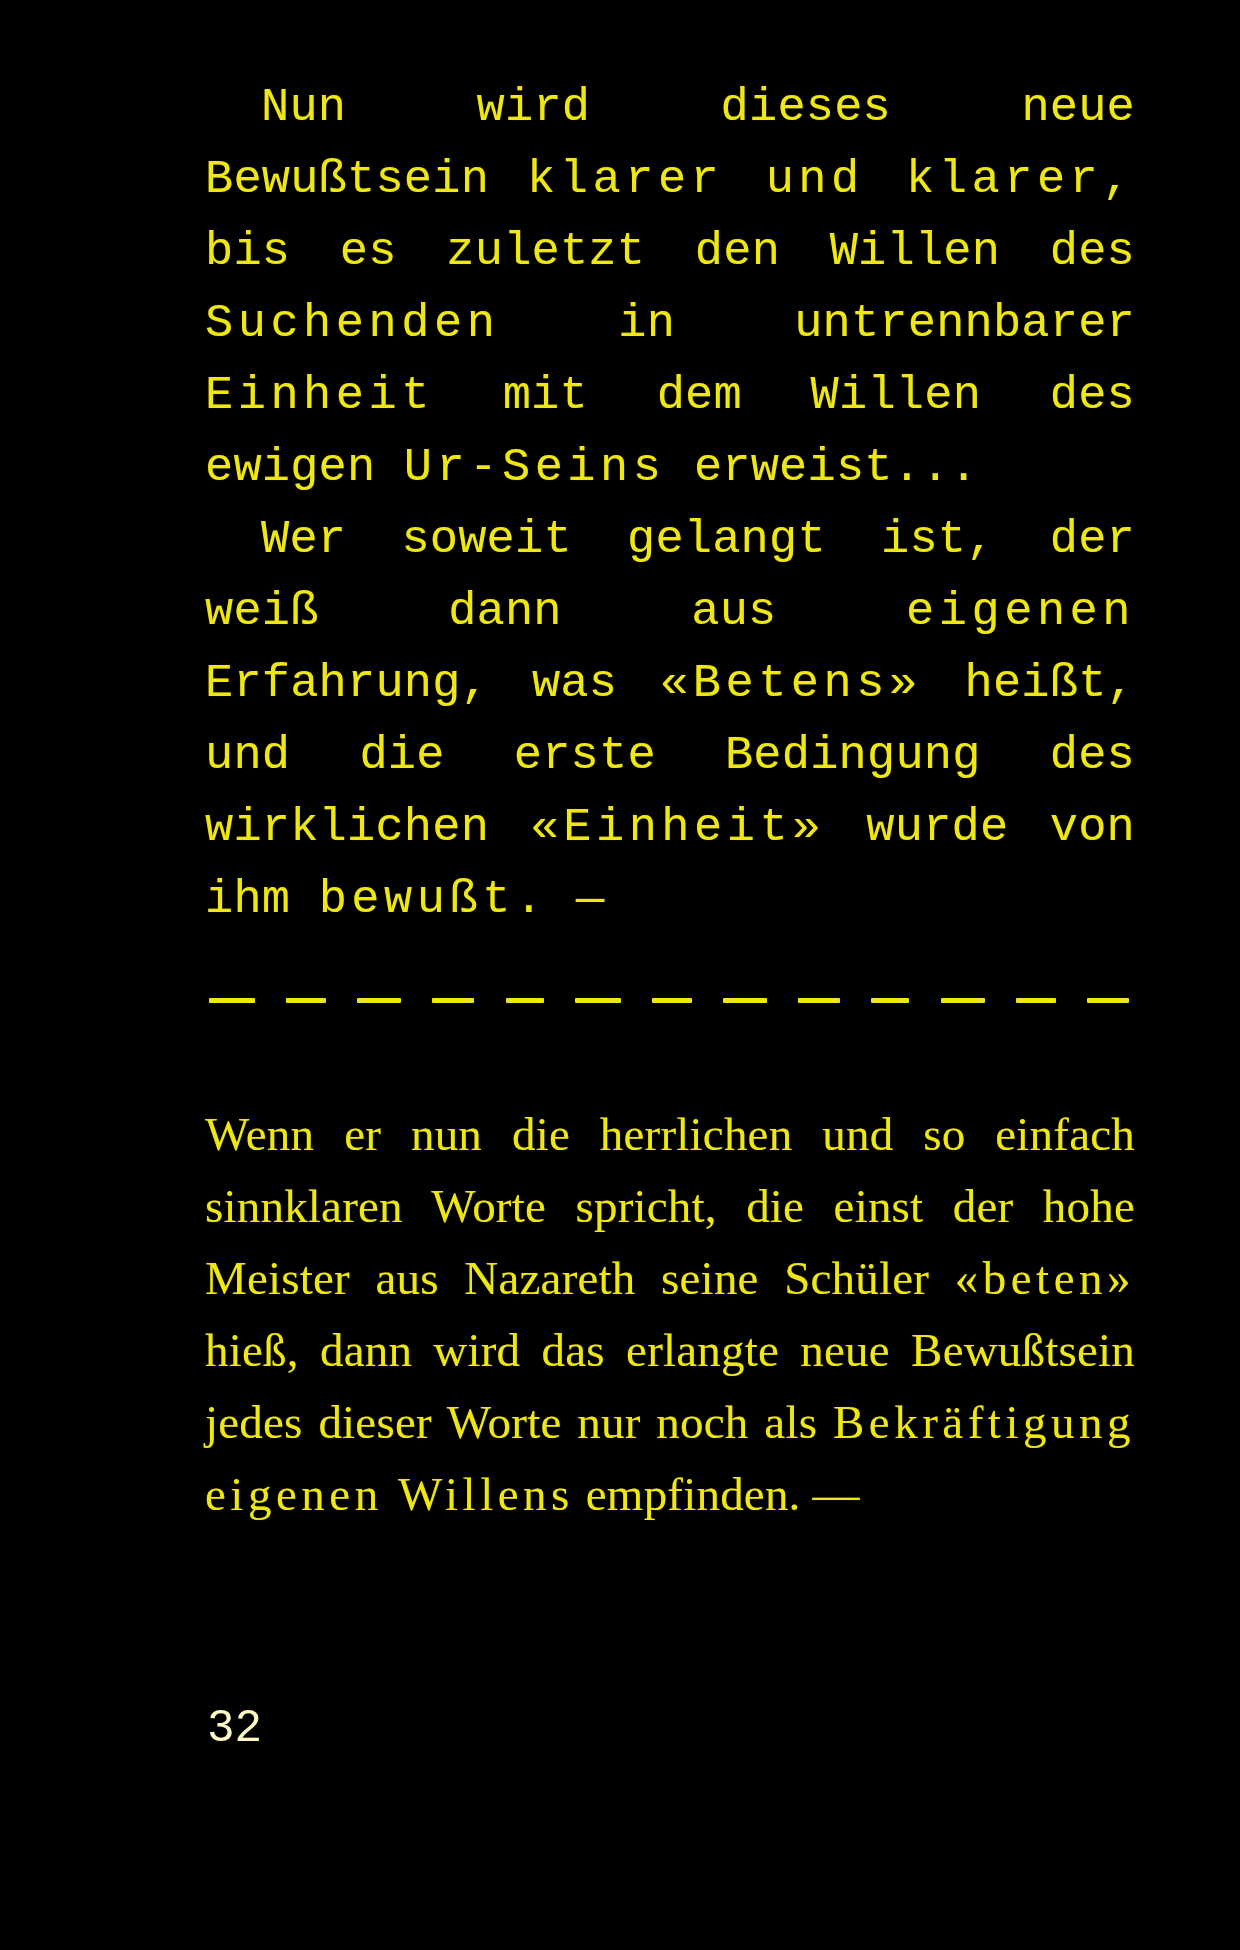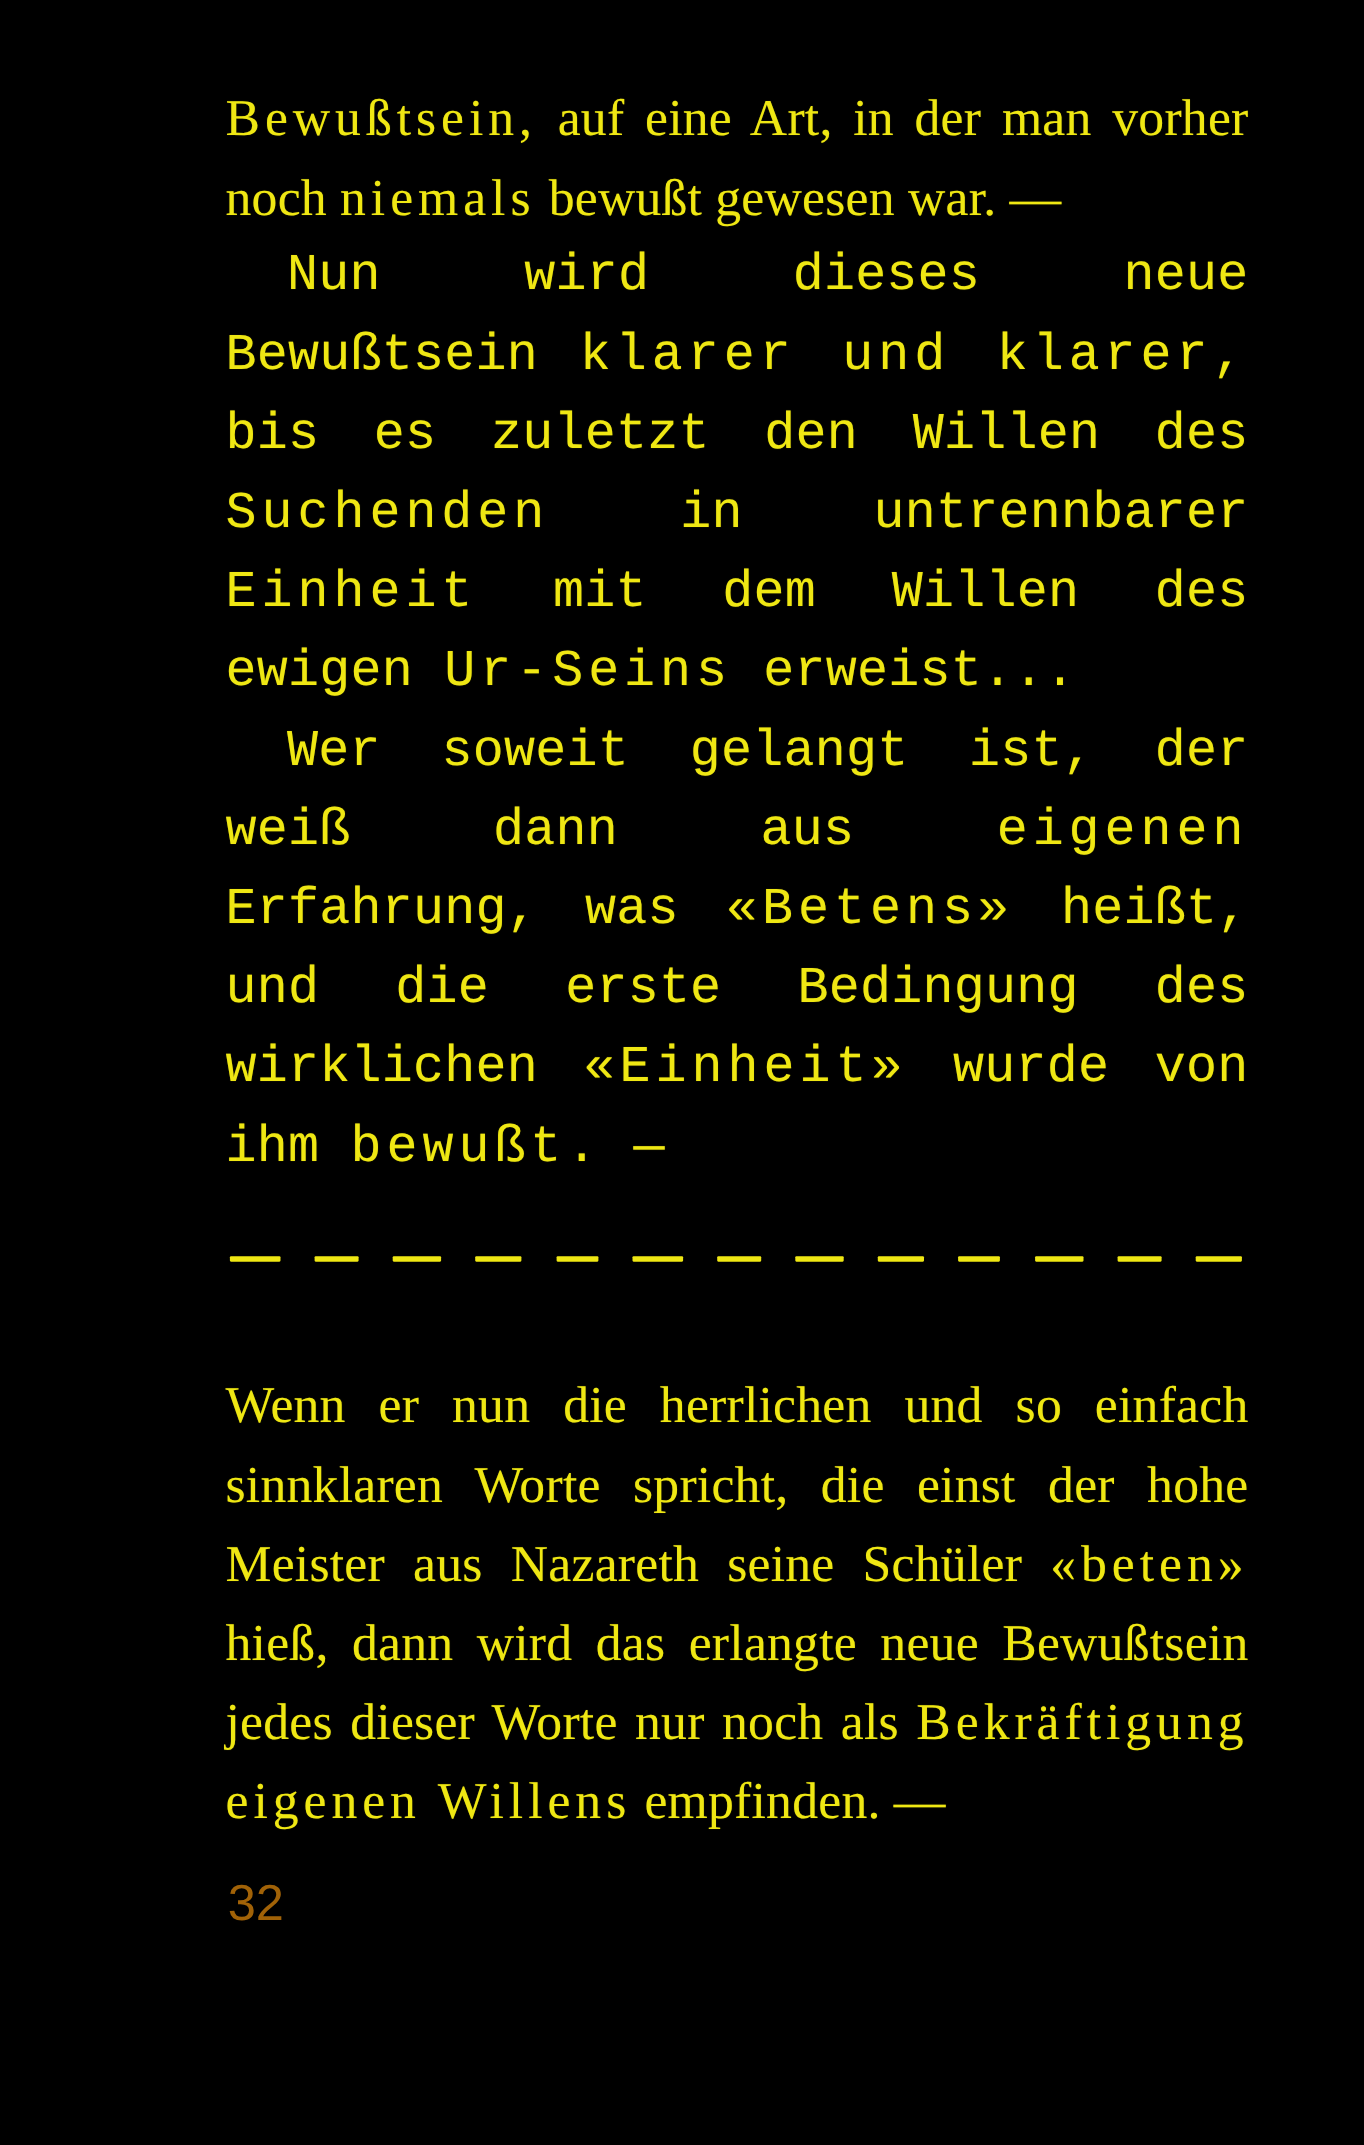--- a/index.html
+++ b/index.html
@@ -61,32 +61,31 @@
   }
   .block-gap {
     height: 68px;
   }
   .page-number {
     position: absolute;
     left: 207px;
     top: 1702px;
     font-size: 46px;
     line-height: 54px;
-    color: #a16207;
-    font-family: Liberation Sans, sans-serif;
+    color: #fef9c3;
+    font-family: Liberation Mono, monospace;
   }
 </style>
 </head>
 <body>
 
 <div class="page">
 
   <div class="text-column">
 
-    <p class="para"><span class="spread">Bewußtsein,</span> auf eine Art, in der man vorher noch <span class="spread">niemals</span> bewußt gewesen war. —</p>
 
     <p class="para indent">Nun wird dieses neue Bewußtsein <span class="spread">klarer und klarer,</span> bis es zuletzt den Willen des <span class="spread">Suchenden</span> in untrennbarer <span class="spread">Einheit</span> mit dem Willen des ewigen <span class="spread">Ur-Seins</span> erweist...</p>
 
     <p class="para indent">Wer soweit gelangt ist, der weiß dann aus <span class="spread">eigenen</span> Erfahrung, was <span class="spread">«Betens»</span> heißt, und die erste Bedingung des wirklichen <span class="spread">«Einheit»</span> wurde von ihm <span class="spread">bewußt.</span> —</p>
 
     <div class="divider">
       <div class="dash-row">
         <span style="width:46px"></span>
         <span style="width:40px"></span>
         <span style="width:44px"></span>

